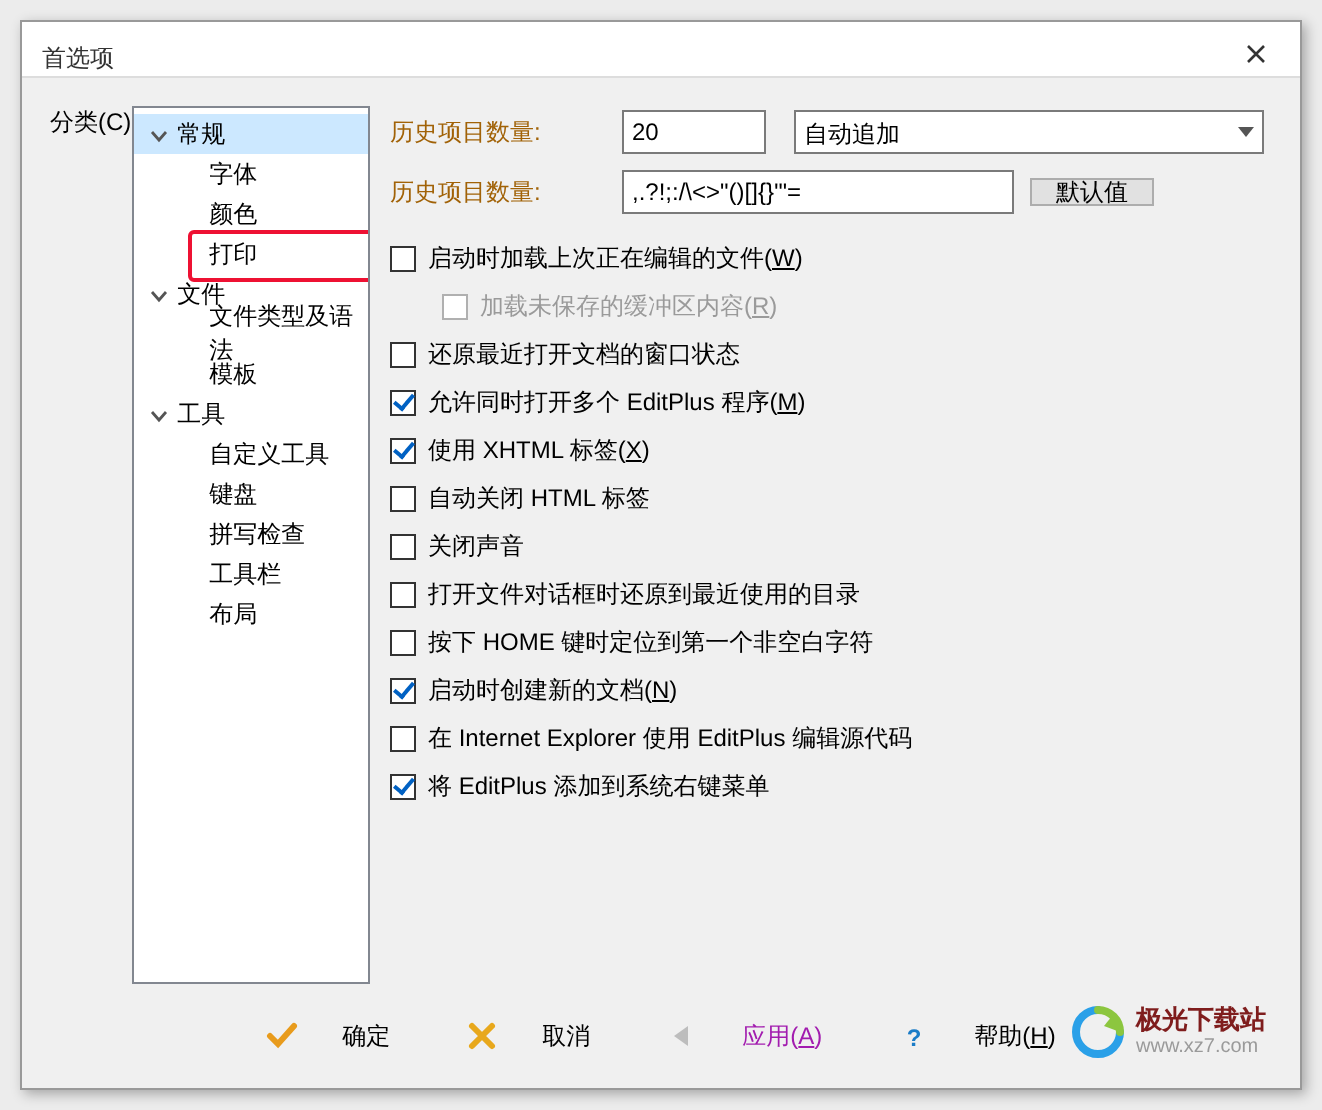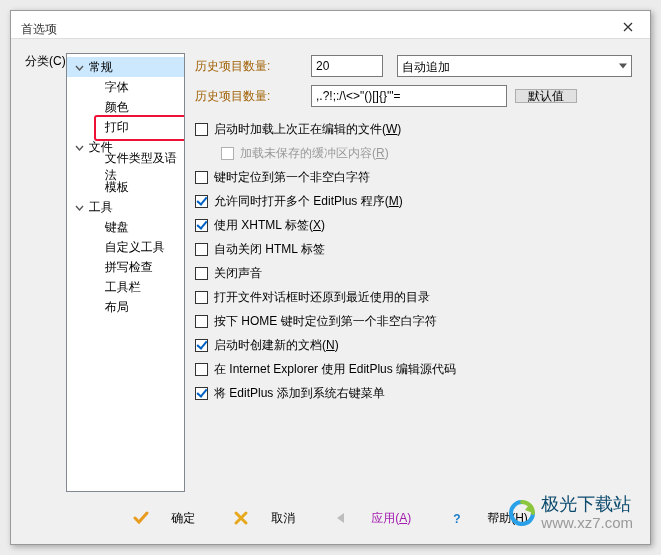--- a/index.html
+++ b/index.html
@@ -39,22 +39,22 @@
 .ck .clbl{color:#000}
 .ck.disabled .clbl{color:#9a9a9a}
 .u{text-decoration:underline}
 .footer{height:52px;display:flex;align-items:center;justify-content:center;gap:26px;border-top:0}
 .fbtn{display:flex;align-items:center;gap:22px;cursor:pointer;padding:4px 6px}
 .fbtn.dis{color:#a21caf;cursor:default}
 .ico{width:16px;height:16px;display:flex;align-items:center;justify-content:center}
 .watermark{position:absolute;right:18px;bottom:14px;display:flex;align-items:center;gap:4px;pointer-events:none}
 .watermark .logo{width:30px;height:30px}
 .watermark .wt{display:flex;flex-direction:column;line-height:1.1}
-.watermark .wt .a{color:#0c4a6e;font-weight:normal;font-size:18px}
-.watermark .wt .b{color:#9a9a9a;font-size:15px}
+.watermark .wt .a{color:#7f1d1d;font-weight:bold;font-size:13px}
+.watermark .wt .b{color:#9a9a9a;font-size:10px}
 .wrap{position:relative}
 </style>
 </head>
 <body>
 <div class="wrap">
 
 <div class="dialog">
   <div class="titlebar">
     <span class="title">首选项</span>
     <div class="close">
@@ -103,24 +103,24 @@
             </div>
             <div class="tnode">
               <span class="tw">
                 <svg viewBox="0 0 9 9">
                   <path d="M1 3 L4.5 7 L8 3" fill="none" stroke="#555" stroke-width="1.4"></path>
                 </svg>
               </span>
               <span class="lbl">工具</span>
             </div>
             <div class="tnode child">
+              <span class="lbl">自定义工具</span>
+            </div>
+            <div class="tnode child">
               <span class="lbl">键盘</span>
-            </div>
-            <div class="tnode child">
-              <span class="lbl">自定义工具</span>
             </div>
             <div class="tnode child">
               <span class="lbl">拼写检查</span>
             </div>
             <div class="tnode child">
               <span class="lbl">工具栏</span>
             </div>
             <div class="tnode child">
               <span class="lbl">布局</span>
             </div>
@@ -146,21 +146,21 @@
             <div class="ck">
               <span class="box"></span>
               <span class="clbl">启动时加载上次正在编辑的文件(<span class="u">W</span>)</span>
             </div>
             <div class="ck disabled indent">
               <span class="box"></span>
               <span class="clbl">加载未保存的缓冲区内容(<span class="u">R</span>)</span>
             </div>
             <div class="ck">
               <span class="box"></span>
-              <span class="clbl">键时定位到第一个非空白字符</span>
+              <span class="clbl">还原最近打开文档的窗口状态</span>
             </div>
             <div class="ck checked">
               <span class="box"></span>
               <span class="clbl">允许同时打开多个 EditPlus 程序(<span class="u">M</span>)</span>
             </div>
             <div class="ck checked">
               <span class="box"></span>
               <span class="clbl">使用 XHTML 标签(<span class="u">X</span>)</span>
             </div>
             <div class="ck">

